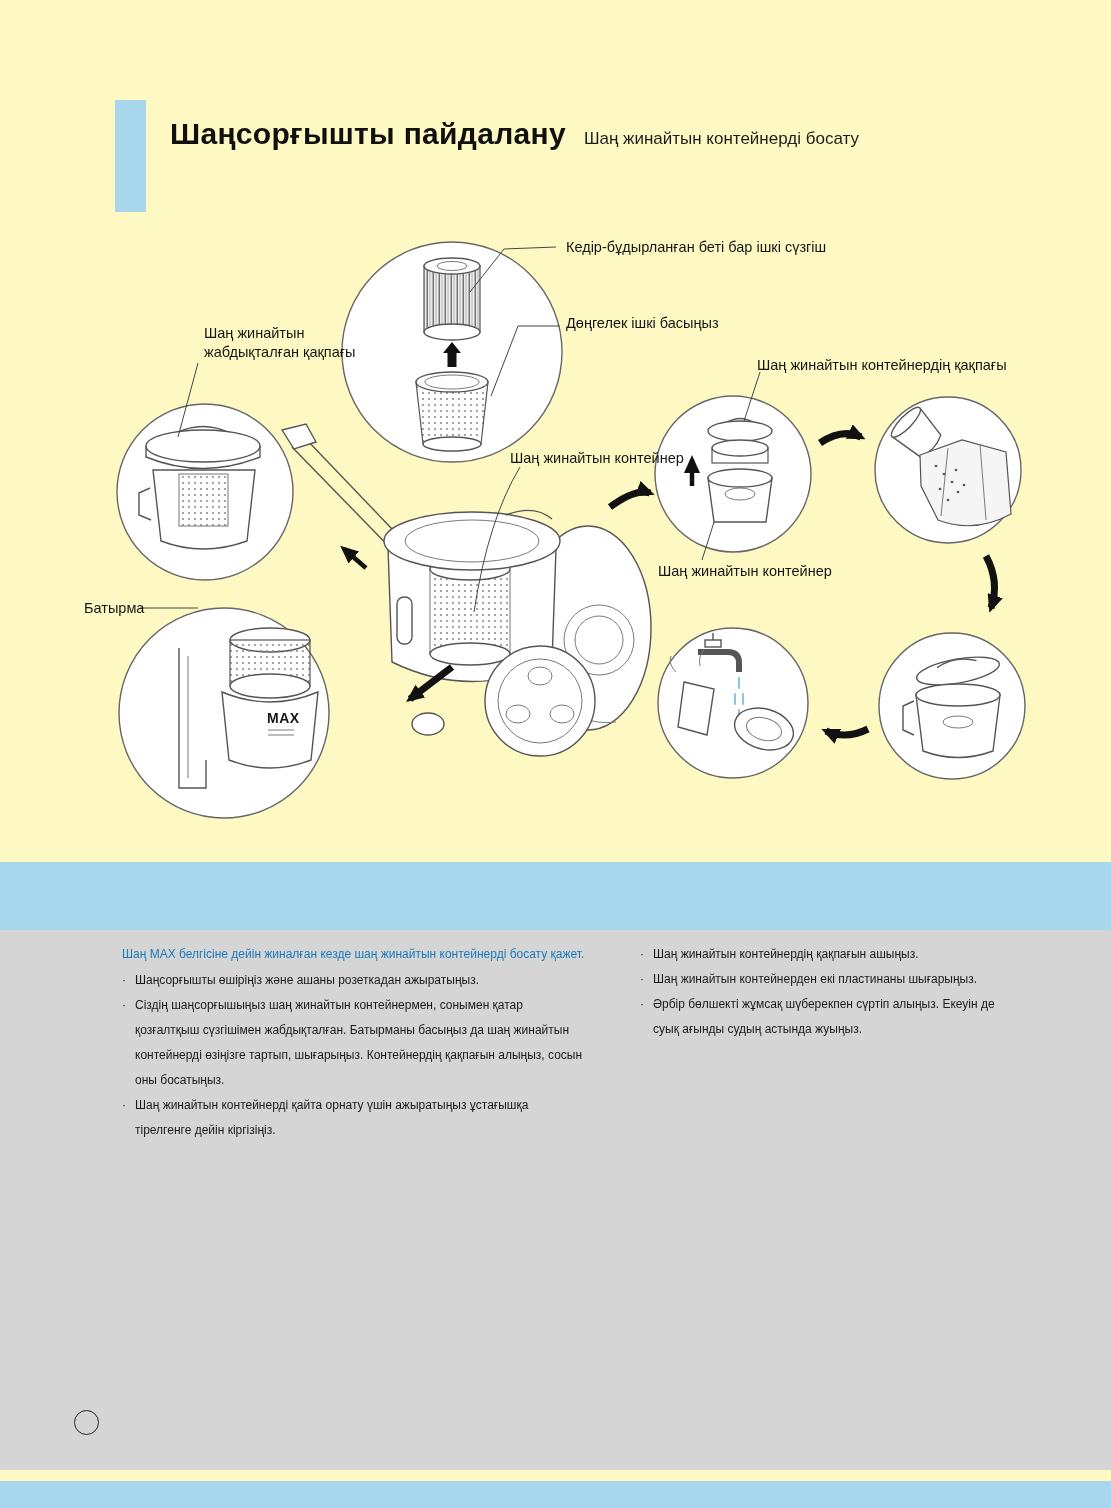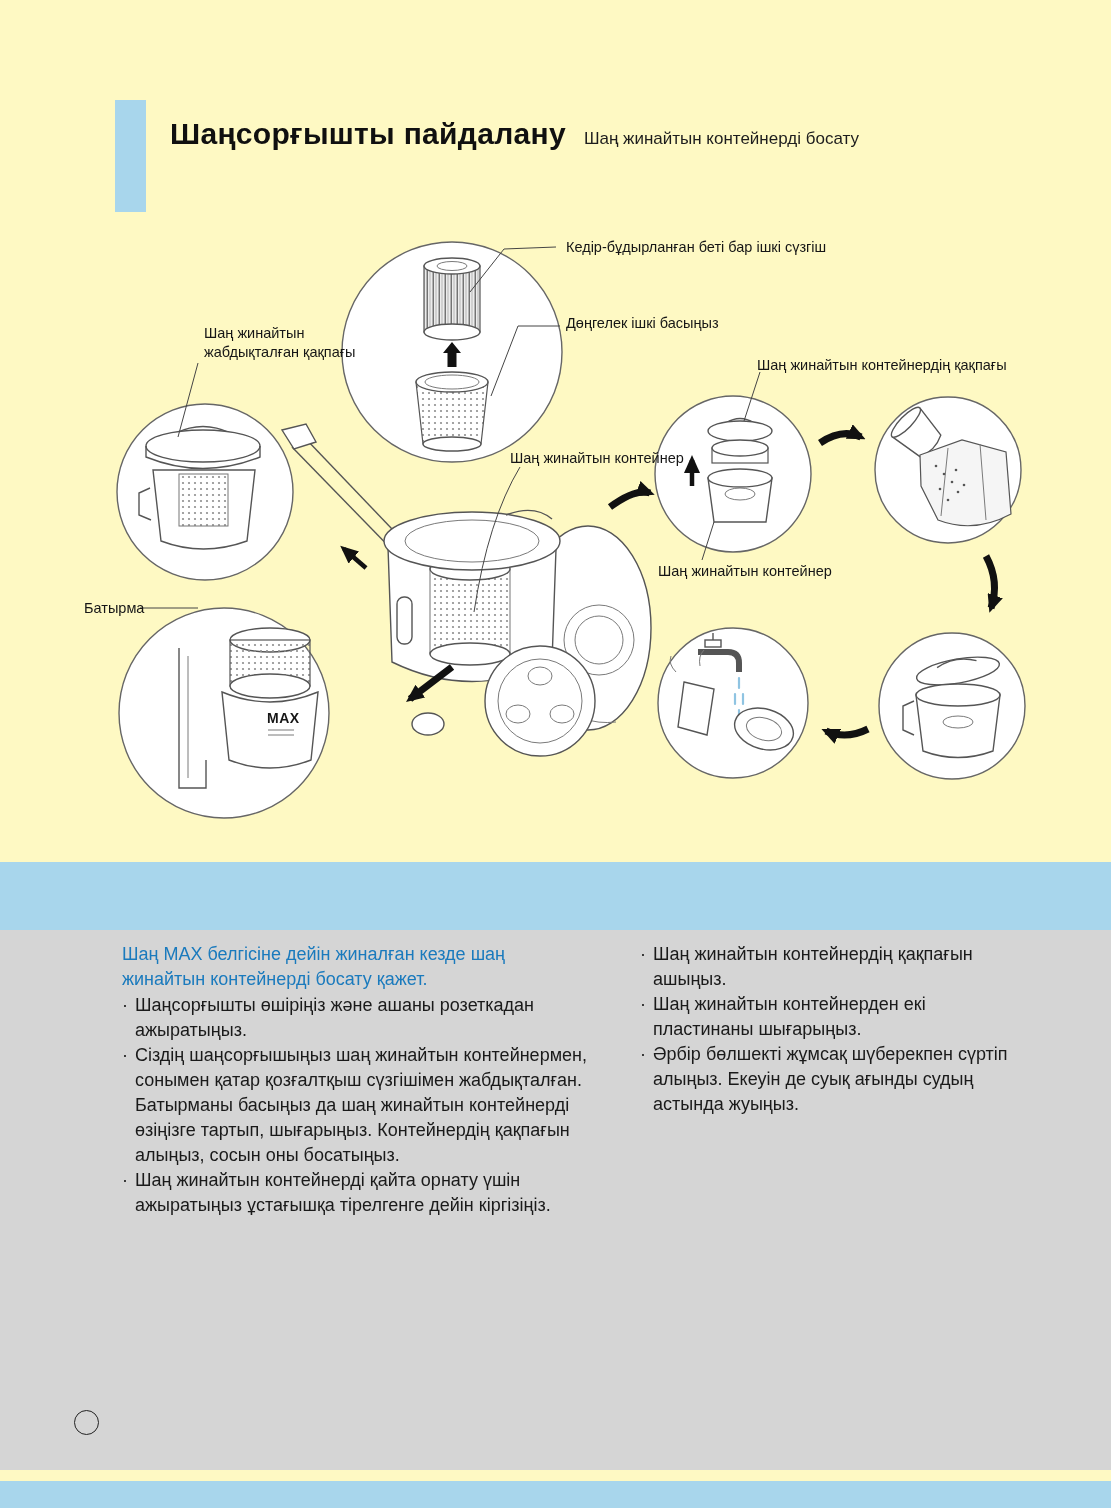--- a/index.html
+++ b/index.html
@@ -16,21 +16,21 @@
   .title{font-size:30px;font-weight:700;color:#101010;letter-spacing:.3px;}
   .subtitle{font-size:17px;color:#1d1d1d;margin-top:19px;}
   .diagram{position:absolute;left:0;top:0;width:1111px;height:652px;}
   .diagram svg{position:absolute;left:0;top:0;}
   .lbl{position:absolute;font-size:14.5px;line-height:19px;color:#161616;white-space:pre-line;}
   .lbl.max{font-size:14px;font-weight:700;line-height:9px;letter-spacing:.5px;}
   .band{position:absolute;left:0;width:1111px;background:var(--accent);}
   .band.mid{top:862px;height:68px;}
   .band.bottom{top:1481px;height:27px;}
   .gray{position:absolute;left:0;top:930px;width:1111px;height:540px;background:var(--section_gray);}
-  .col{position:absolute;top:12px;font-size:18px;line-height:25px;color:#1a1a1a;}
+  .col{position:absolute;top:12px;font-size:12px;line-height:25px;color:#1a1a1a;}
   .col.left{left:122px;width:465px;}
   .col.right{left:640px;width:382px;}
   .blue-head{color:var(--heading_blue);margin-bottom:1px;}
   .bullet{display:flex;}
   .bullet .dot{flex:0 0 13px;}
   .page-circle{position:absolute;left:74px;top:1410px;width:25px;height:25px;border:1.6px solid #222;border-radius:50%;background:transparent;}
   .c{fill:#fff;stroke:#666;stroke-width:1.4;}
   .w{fill:#fff;stroke:#555;stroke-width:1.4;}
   .t{fill:none;stroke:#555;stroke-width:1.4;}
   .thin{fill:none;stroke:#7a7a7a;stroke-width:1;}

